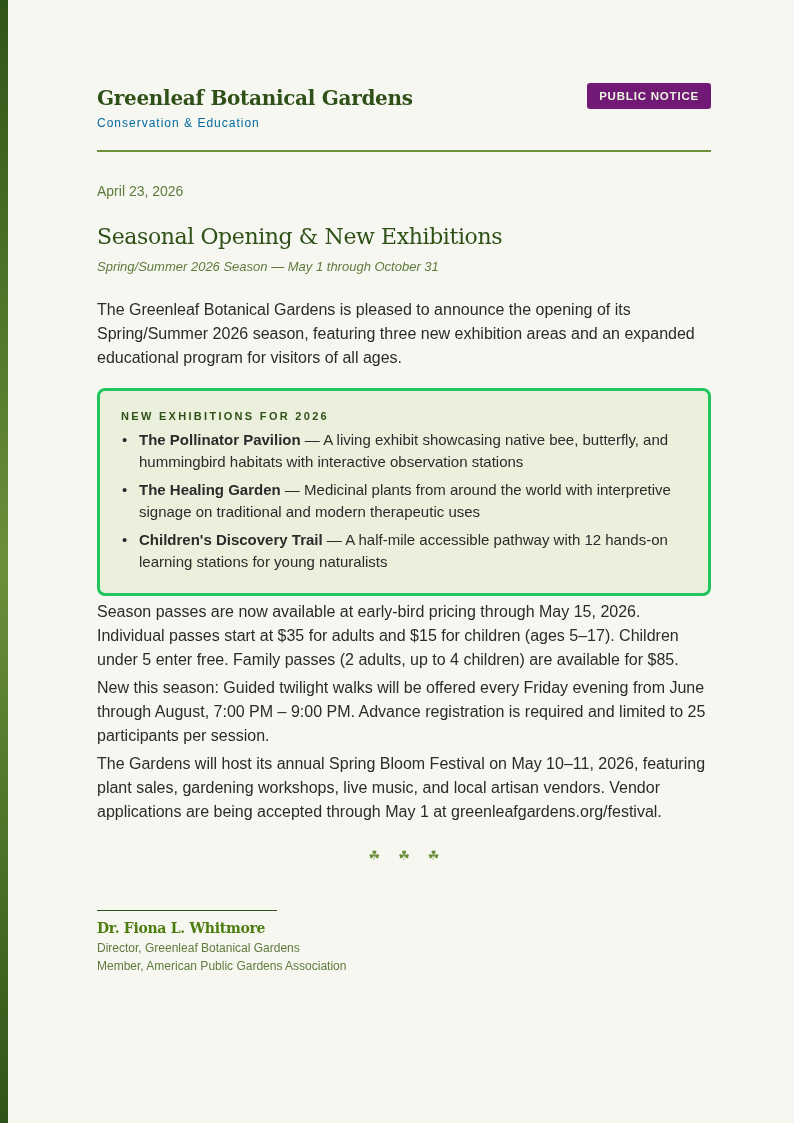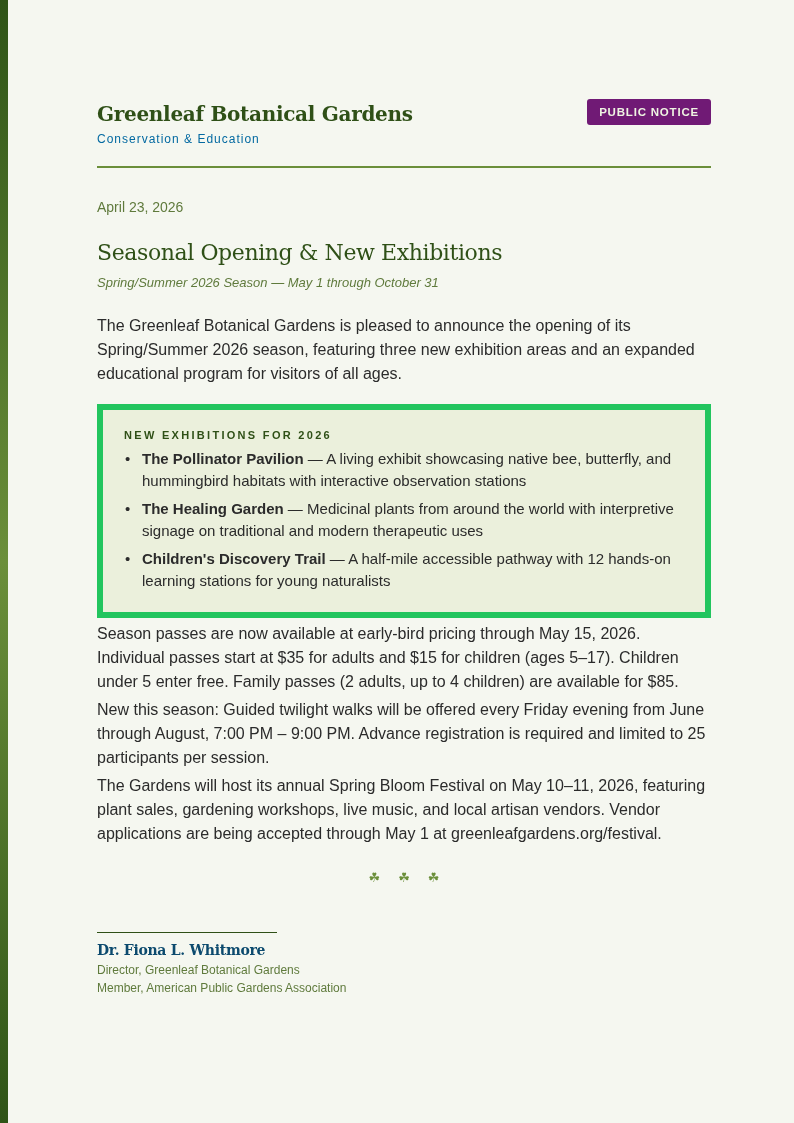--- a/index.html
+++ b/index.html
@@ -8,21 +8,21 @@
       background: #f5f7f0;
       position: relative;
       overflow: hidden;
       font-family: "Liberation Sans", sans-serif;
       color: #2b2b2b;
     }
     .side-bar {
       position: absolute; left: 0; top: 0; width: 8px; height: 1123px;
       background: linear-gradient(to bottom, #2f5417 0%, #6b8f3a 50%, #2f5417 100%);
     }
-    .page { position: absolute; left: 97px; top: 16px; width: 614px; }
+    .page { position: absolute; left: 97px; top: 0; width: 614px; }
 
     .header { position: relative; padding-top: 85px; height: 152px; border-bottom: 2px solid #6b8f3a; }
     .org-name {
       font-family: "DejaVu Serif", serif; font-weight: bold; font-size: 20px;
       color: #2f5017; letter-spacing: -0.3px; line-height: 26px;
     }
     .org-tagline {
       font-size: 12px; color: #0369a1; letter-spacing: 1px; margin-top: 4px; line-height: 16px;
     }
     .notice-badge {
@@ -38,22 +38,22 @@
       color: #2f5017; font-weight: normal; line-height: 30px; letter-spacing: -0.4px;
     }
     .subtitle { margin-top: 6px; font-size: 13px; font-style: italic; color: #5f7a3c; line-height: 18px; }
 
     p.body {
       font-size: 16px; line-height: 24px; color: #2b2b2b; margin-top: 22px;
     }
     p.body.tight { margin-top: 4px; }
 
     .exhibit-box {
-      margin-top: 18px; background: #ebf0dc; border: 6px solid #22c55e;
-      border-radius: 0; padding: 18px 20px 20px 21px;
+      margin-top: 18px; background: #ebf0dc; border: 3px solid #22c55e;
+      border-radius: 8px; padding: 18px 20px 20px 21px;
     }
     .exhibit-heading {
       font-size: 11px; font-weight: bold; letter-spacing: 2.3px; color: #2f5017; line-height: 14px;
     }
     .exhibit-list { list-style: none; margin-top: 6px; }
     .exhibit-item {
       position: relative; padding-left: 18px; font-size: 15px; line-height: 22px;
       color: #2b2b2b; margin-top: 6px;
     }
     .exhibit-item:first-child { margin-top: 0; }
@@ -63,21 +63,21 @@
     .ornaments {
       margin-top: 22px; text-align: center; color: #6b8f3a; font-size: 13px;
       letter-spacing: 0; line-height: 20px;
     }
     .ornaments span { display: inline-block; margin: 0 9px; }
 
     .signature { margin-top: 44px; }
     .sig-line { width: 180px; border-top: 1.5px solid #2f5017; }
     .sig-name {
       margin-top: 8px; font-family: "DejaVu Serif", serif; font-weight: bold;
-      font-size: 14px; color: #0c4a6e; line-height: 18px; letter-spacing: -0.3px;
+      font-size: 14px; color: #4d7c0f; line-height: 18px; letter-spacing: -0.3px;
     }
     .sig-detail { font-size: 12px; color: #5f7a3c; line-height: 18px; }
     .sig-detail.first { margin-top: 2px; }
   </style>
 </head>
 <body>
 
 <div class="side-bar"></div>
 
 <div class="page">

